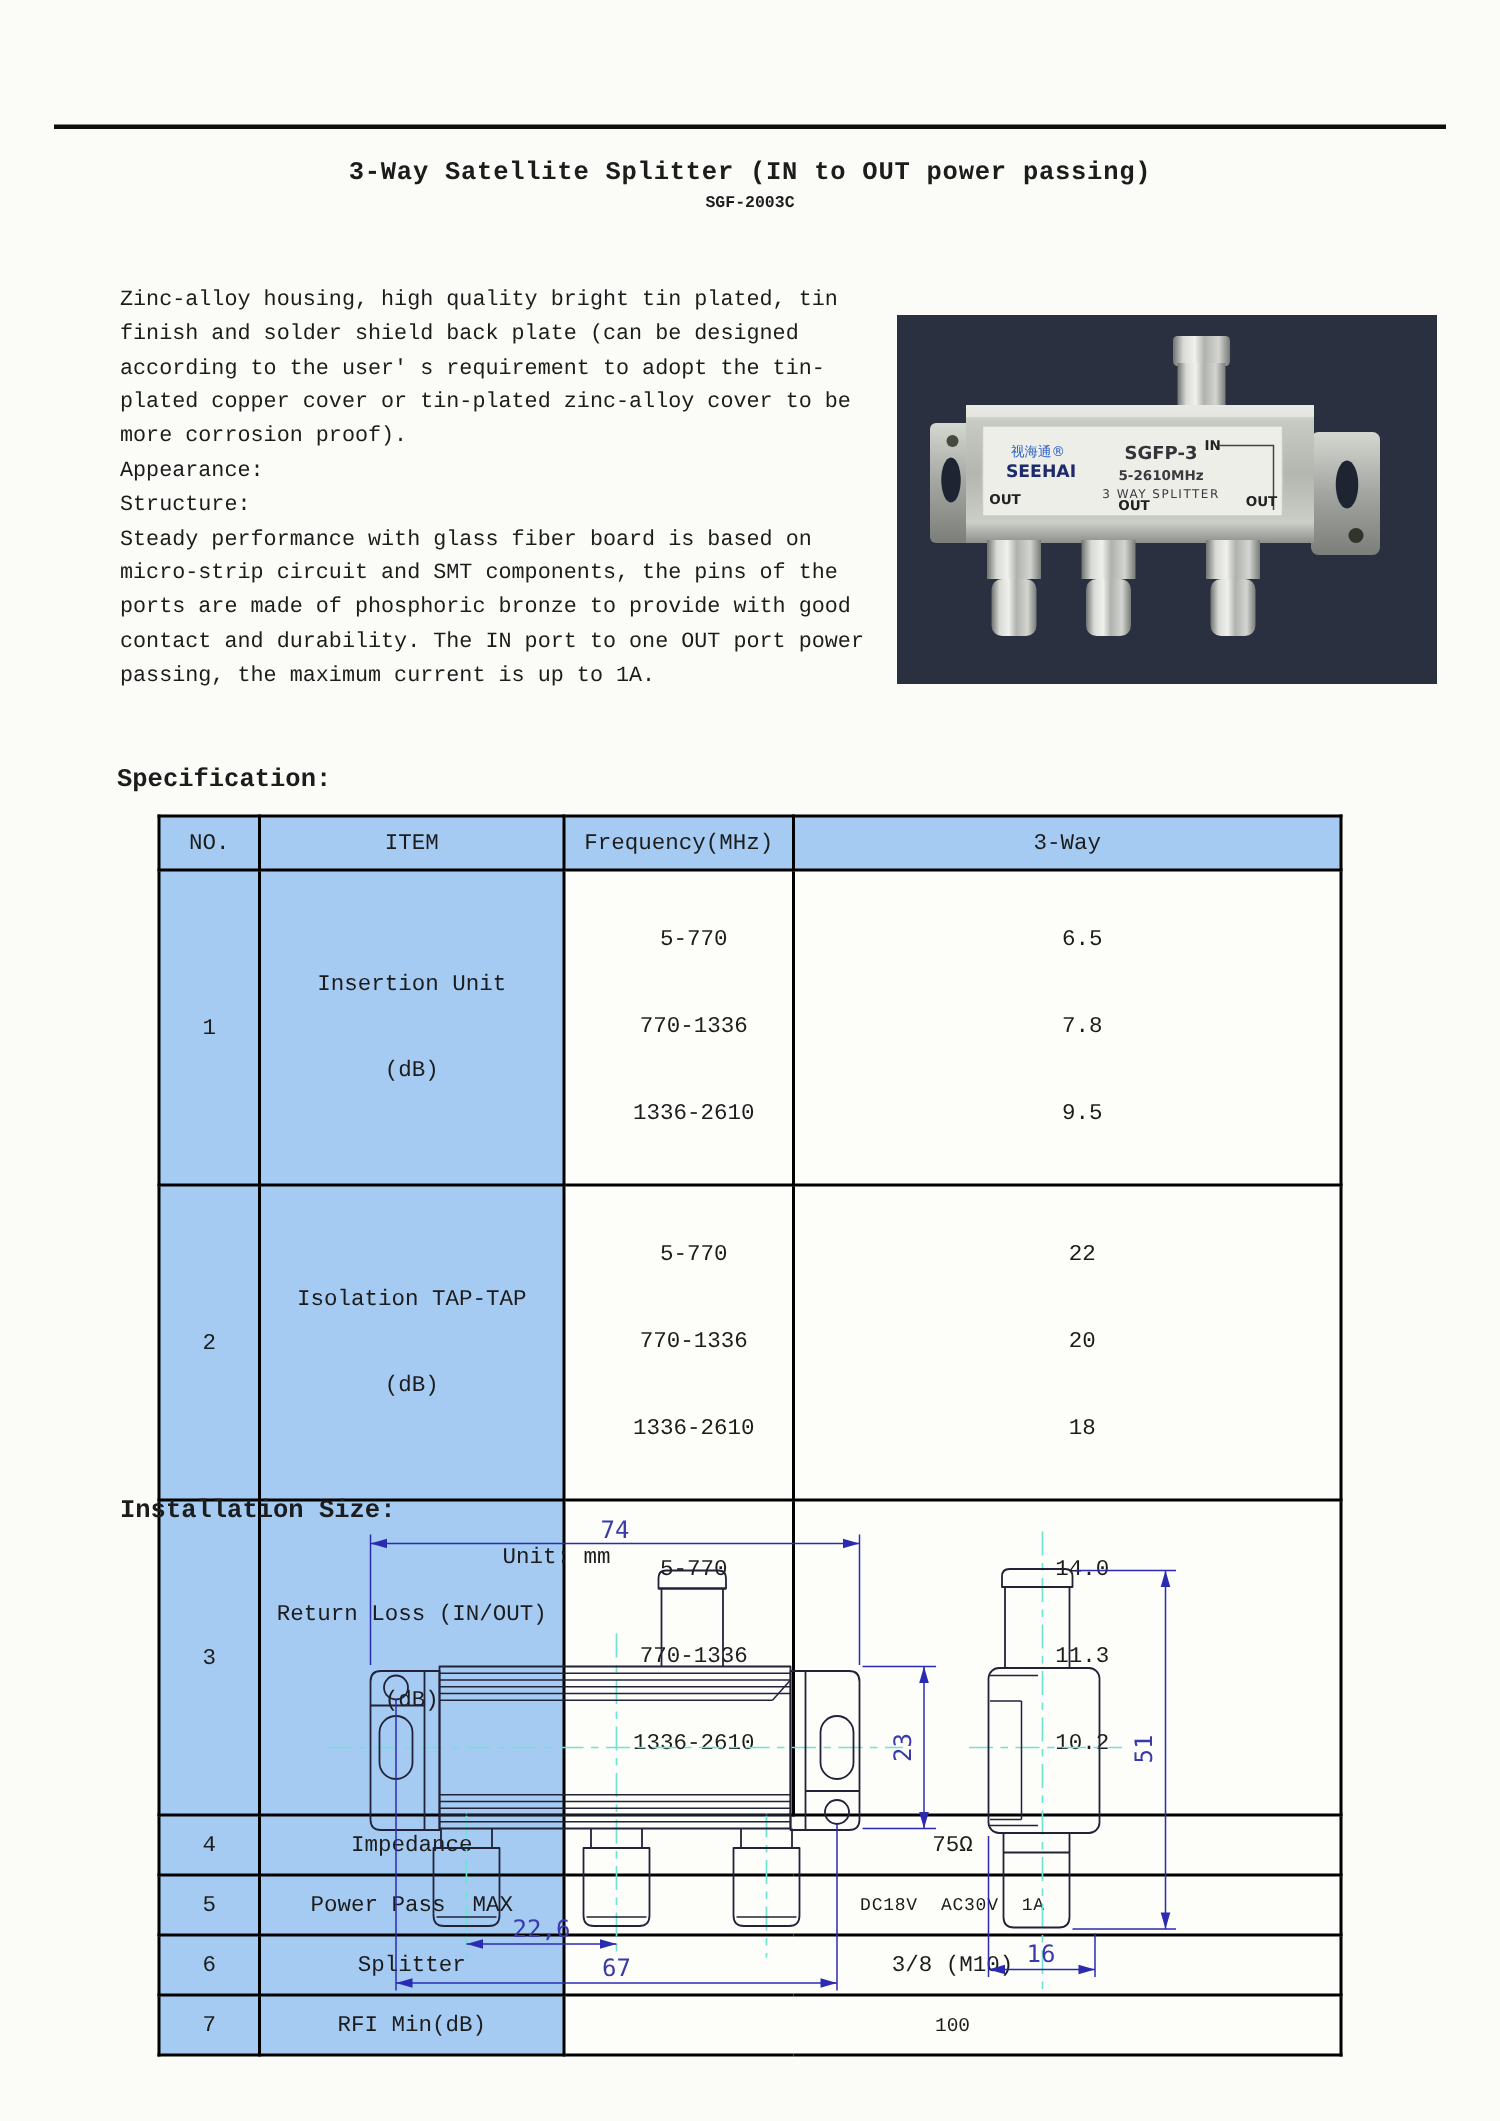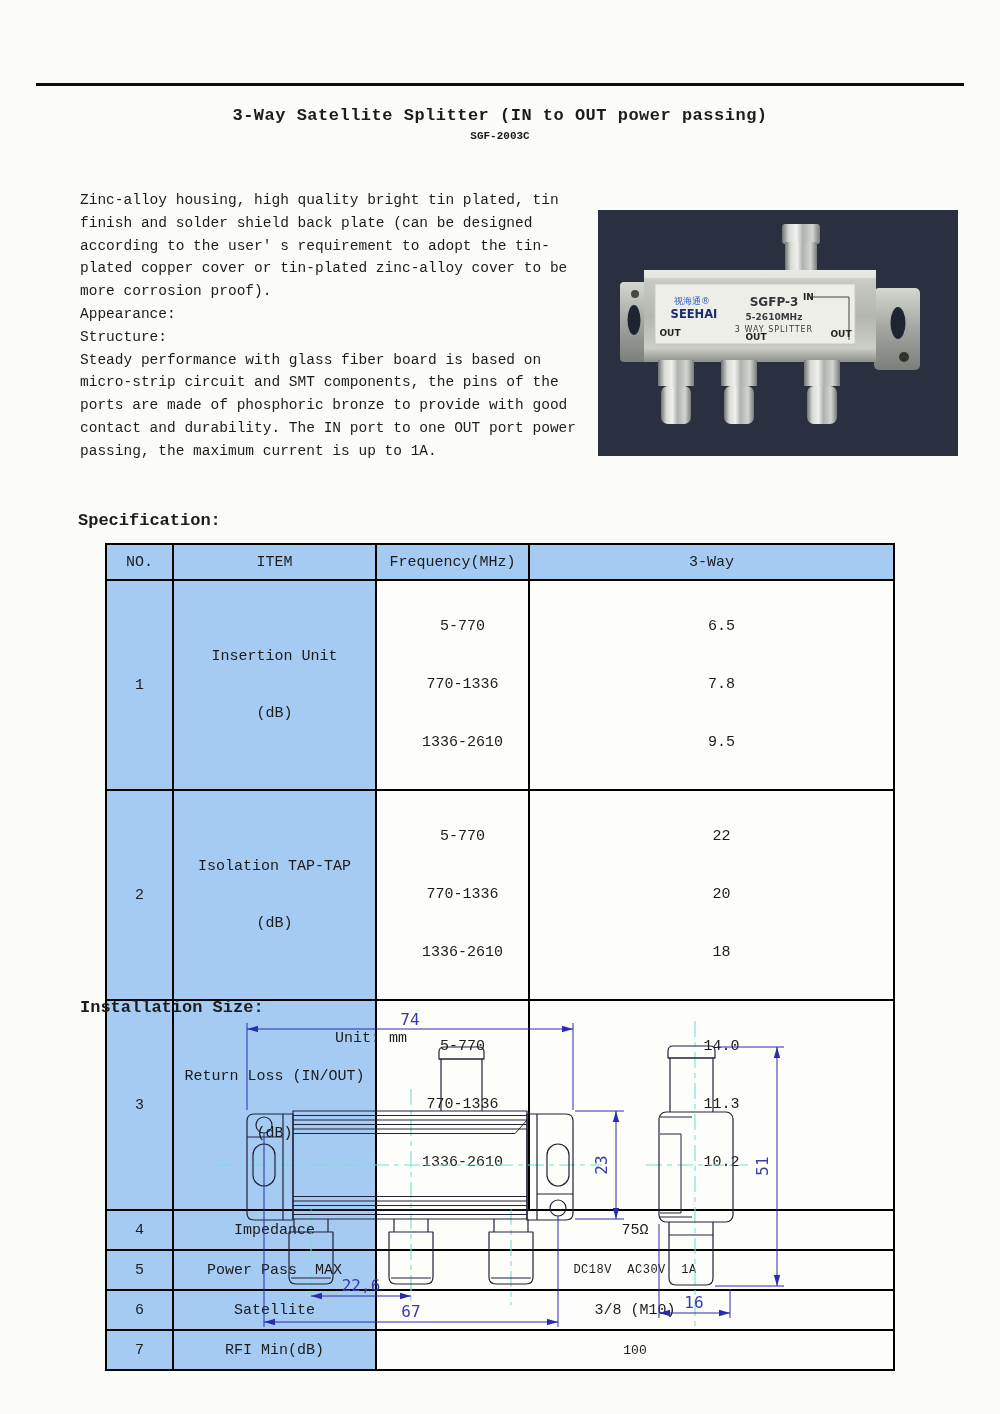--- a/index.html
+++ b/index.html
@@ -215,21 +215,21 @@
         <td class="c-blue">Impedance</td>
         <td colspan="2">75Ω</td>
       </tr>
       <tr class="simple">
         <td class="c-blue">5</td>
         <td class="c-blue">Power Pass  MAX</td>
         <td colspan="2" class="v-small">DC18V  AC30V  1A</td>
       </tr>
       <tr class="simple">
         <td class="c-blue">6</td>
-        <td class="c-blue">Satellite</td>
+        <td class="c-blue">Splitter</td>
         <td colspan="2">3/8 (M10)</td>
       </tr>
       <tr class="simple">
         <td class="c-blue">7</td>
         <td class="c-blue">RFI Min(dB)</td>
         <td colspan="2" class="v-med">100</td>
       </tr>
     </tbody>
   </table>
 

